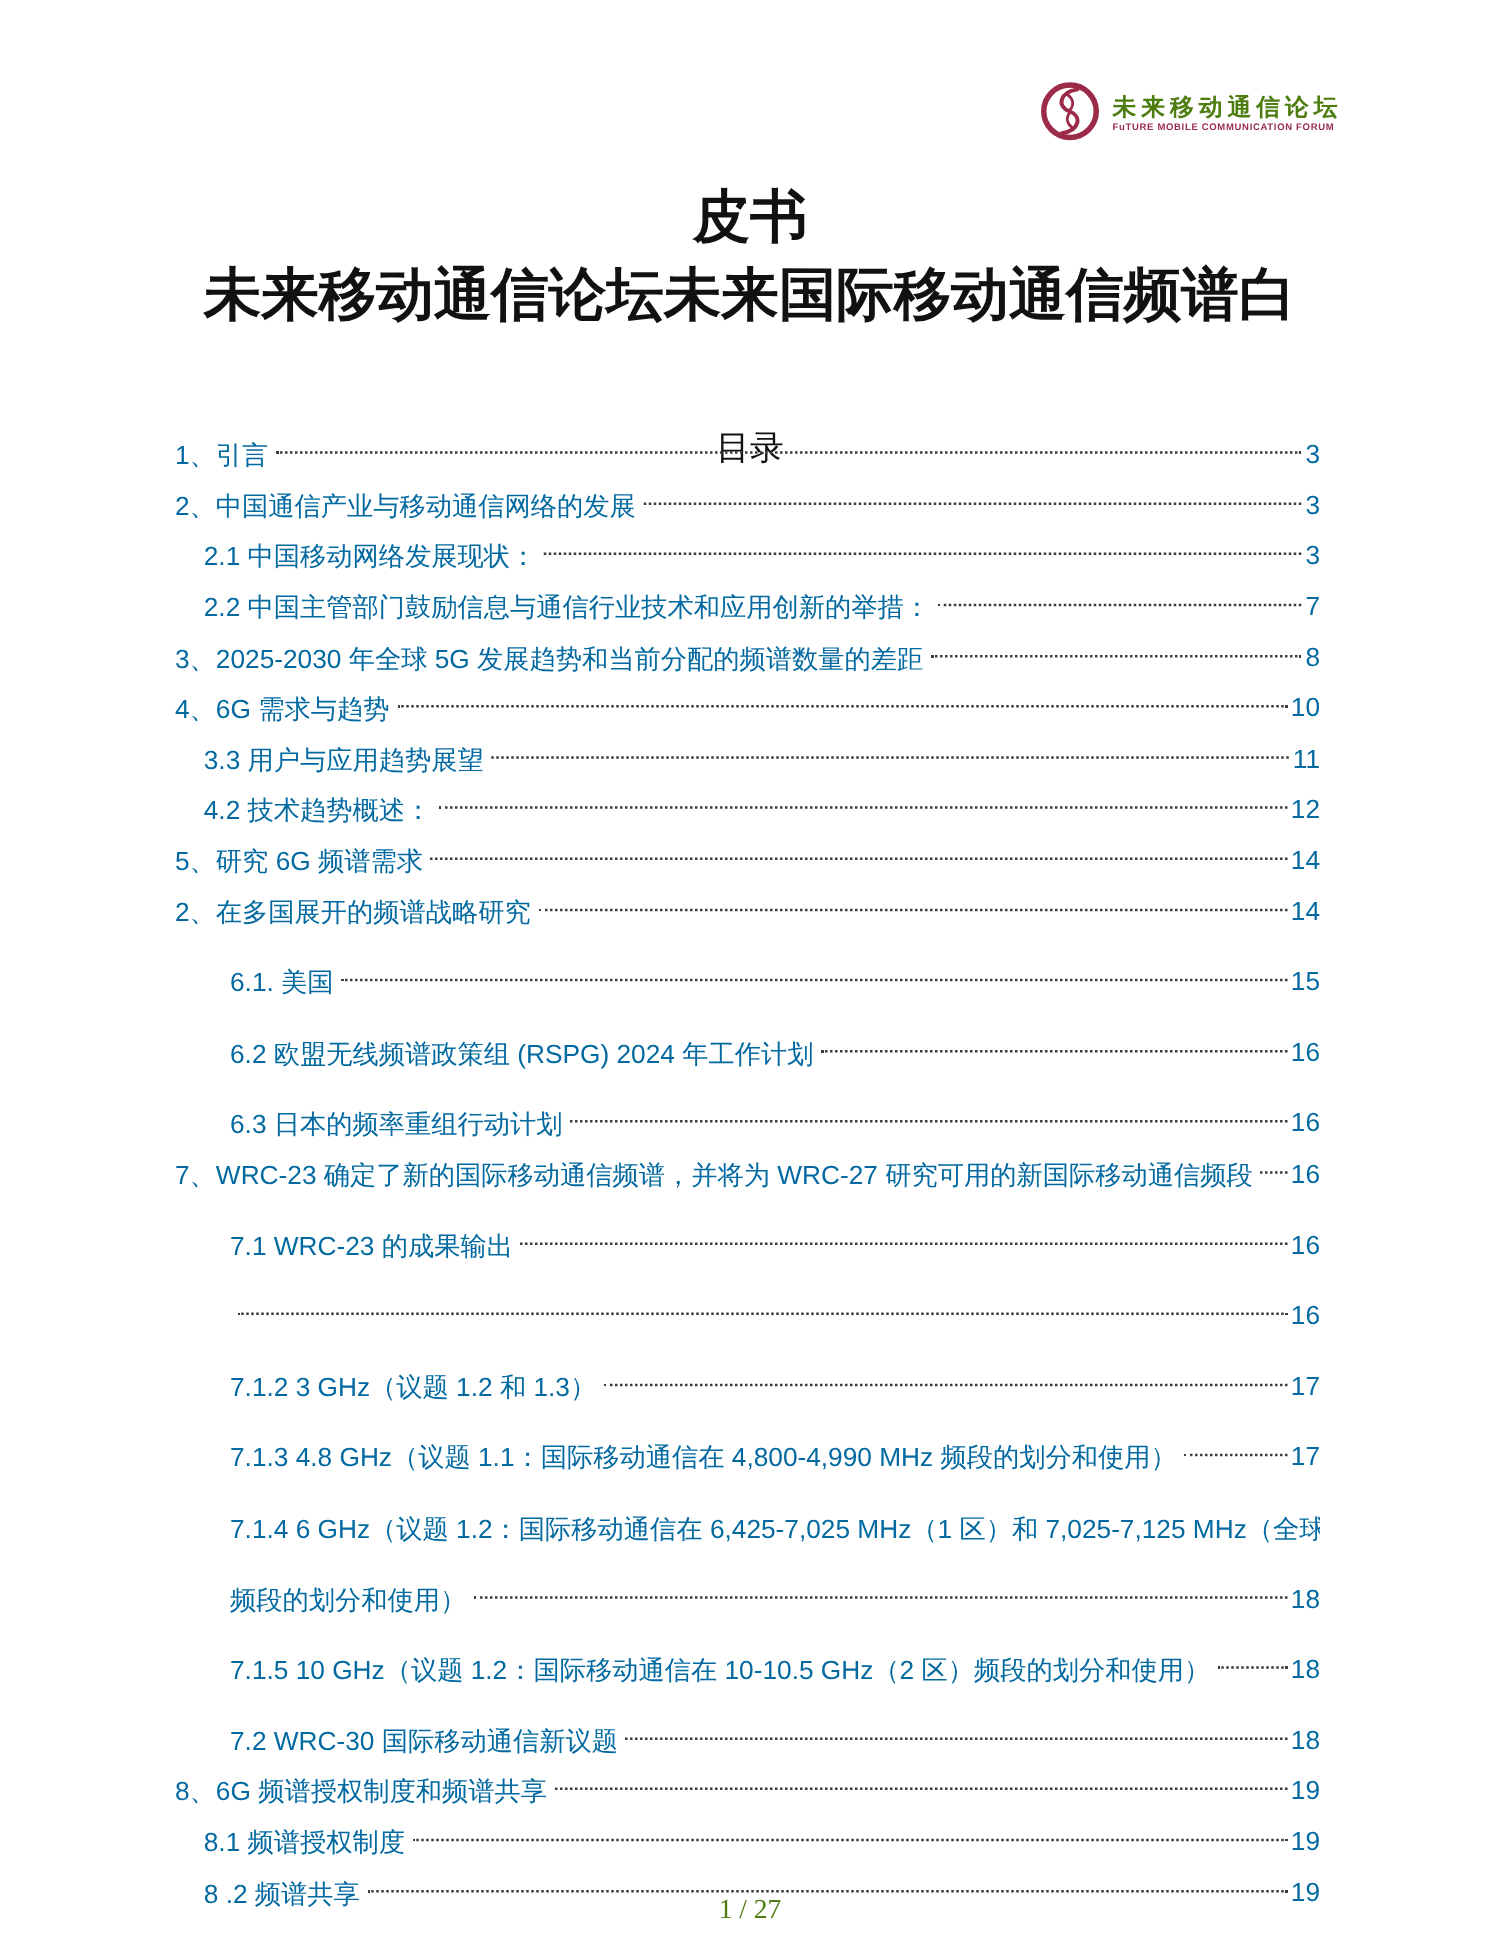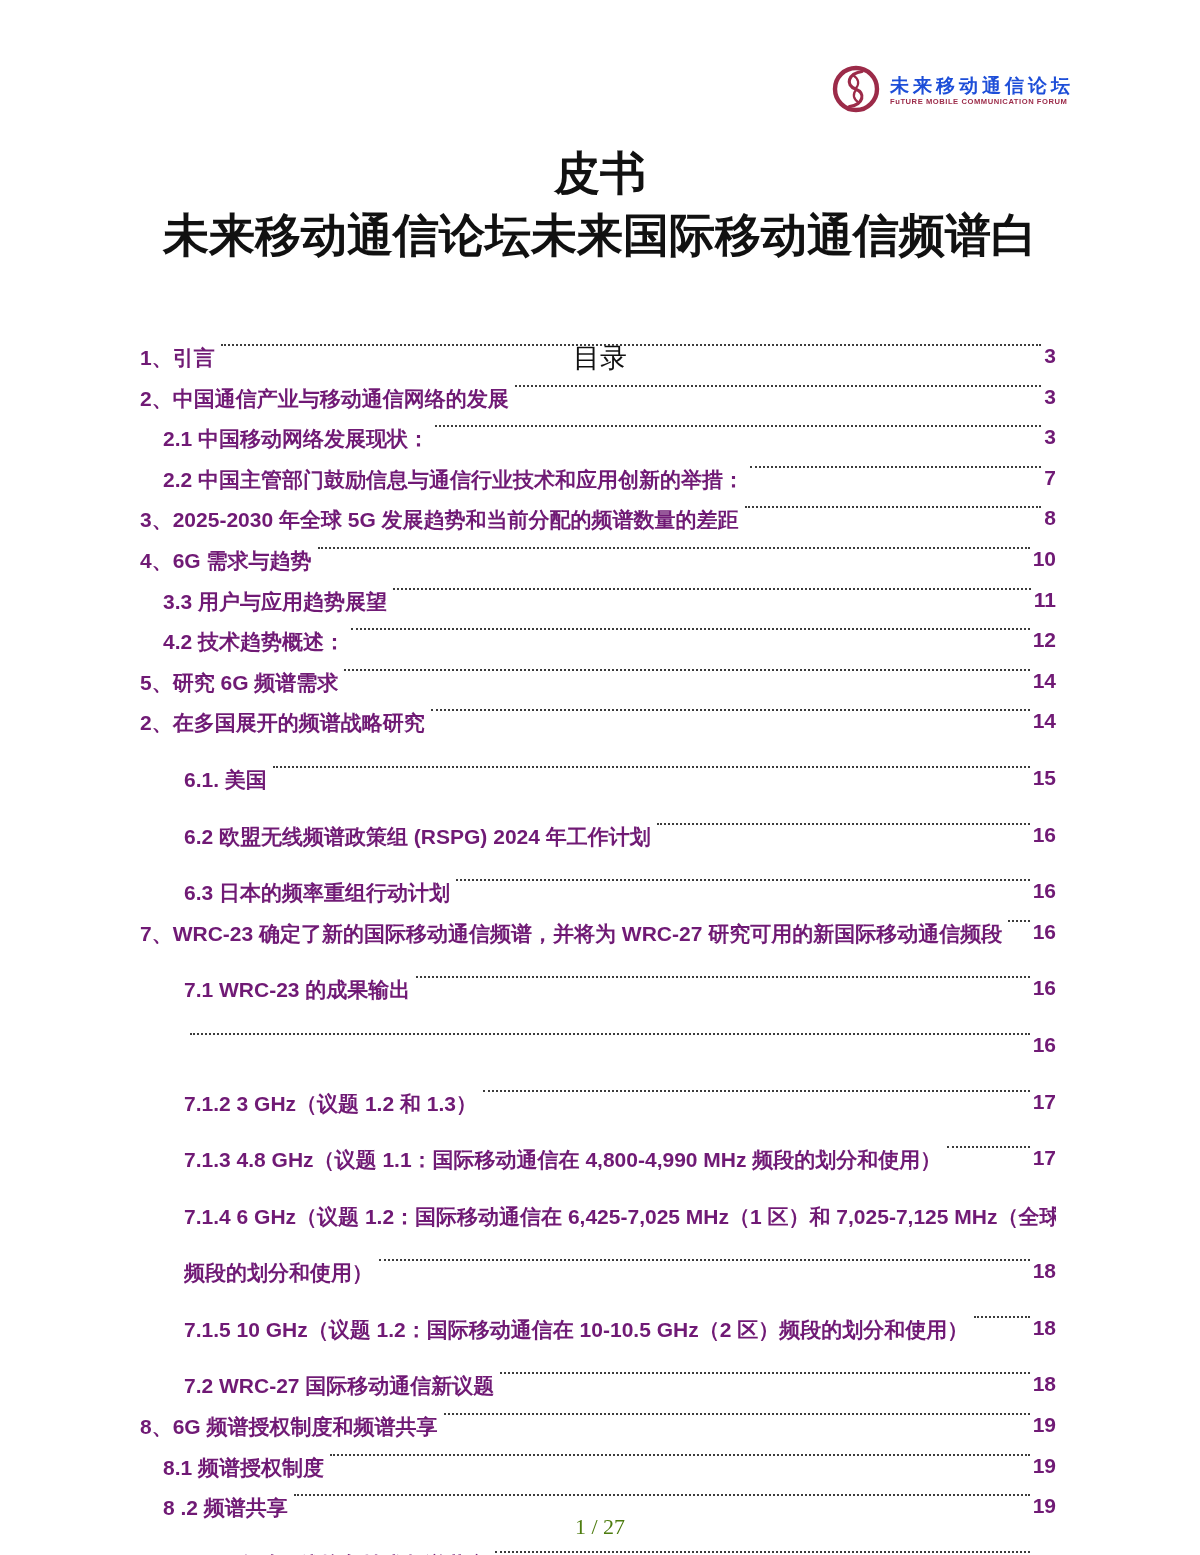--- a/index.html
+++ b/index.html
@@ -70,25 +70,25 @@
 
   
   .toc {
     position: absolute;
     top: 344px;
     left: 140px;
     right: 144px;
   }
   .toc-row {
     display: flex;
-    align-items: flex-start;
+    align-items: center;
     height: 40.6px;
     font-size: 21px;
-    font-weight: 700;
-    color: #701a75;
+    font-weight: 400;
+    color: #0369a1;
   }
   .toc-row.lv1 { margin-left: 23px; }
   .toc-row.lv2 { margin-left: 44px; margin-top: 16px; }
   .toc-text { white-space: nowrap; overflow: hidden; }
   .toc-leader {
     flex: 1;
     min-width: 10px;
     border-bottom: 2.6px dotted #3c3c3c;
     margin: 0 3px 4px 6px;
   }
@@ -115,21 +115,21 @@
   <div class="logo">
     <span>
       <svg width="50" height="50" viewBox="0 0 50 50">
         <circle cx="25" cy="25" r="21" fill="none" stroke="#9c2b49" stroke-width="4.4"></circle>
         <path d="M31 7.5 C 17 9.5, 14 21, 24.5 25 C 35 29, 32.5 40.5, 18.5 42.5" fill="none" stroke="#9c2b49" stroke-width="3.2" stroke-linecap="round"></path>
         <path d="M22 11 C 28 15, 28.5 20, 25 24" fill="none" stroke="#9c2b49" stroke-width="2.2" stroke-linecap="round"></path>
         <path d="M28 39 C 22 35, 21.5 30, 25 26" fill="none" stroke="#9c2b49" stroke-width="2.2" stroke-linecap="round"></path>
       </svg>
     </span>
     <span class="logo-texts">
-      <span class="logo-cn" style="color:#1d4ed8">未来移动通信论坛</span>
+      <span class="logo-cn" style="color:#4d7c0f">未来移动通信论坛</span>
       <span class="logo-en" style="color:#9c2b49">FuTURE MOBILE COMMUNICATION FORUM</span>
     </span>
   </div>
 
   <div class="doc-title">
     <div>皮书</div>
     <div>未来移动通信论坛未来国际移动通信频谱白</div>
   </div>
 
   <div class="toc-heading">目录</div>
@@ -232,21 +232,21 @@
     <span class="toc-text">频段的划分和使用）</span>
     <span class="toc-leader"></span>
     <span class="toc-page">18</span>
   </div>
       <div class="toc-row lv2">
     <span class="toc-text">7.1.5 10 GHz（议题 1.2：国际移动通信在 10-10.5 GHz（2 区）频段的划分和使用）</span>
     <span class="toc-leader"></span>
     <span class="toc-page">18</span>
   </div>
       <div class="toc-row lv2">
-    <span class="toc-text">7.2 WRC-27 国际移动通信新议题</span>
+    <span class="toc-text">7.2 WRC-30 国际移动通信新议题</span>
     <span class="toc-leader"></span>
     <span class="toc-page">18</span>
   </div>
       <div class="toc-row lv0">
     <span class="toc-text">8、6G 频谱授权制度和频谱共享</span>
     <span class="toc-leader"></span>
     <span class="toc-page">19</span>
   </div>
       <div class="toc-row lv1">
     <span class="toc-text">8.1 频谱授权制度</span>

